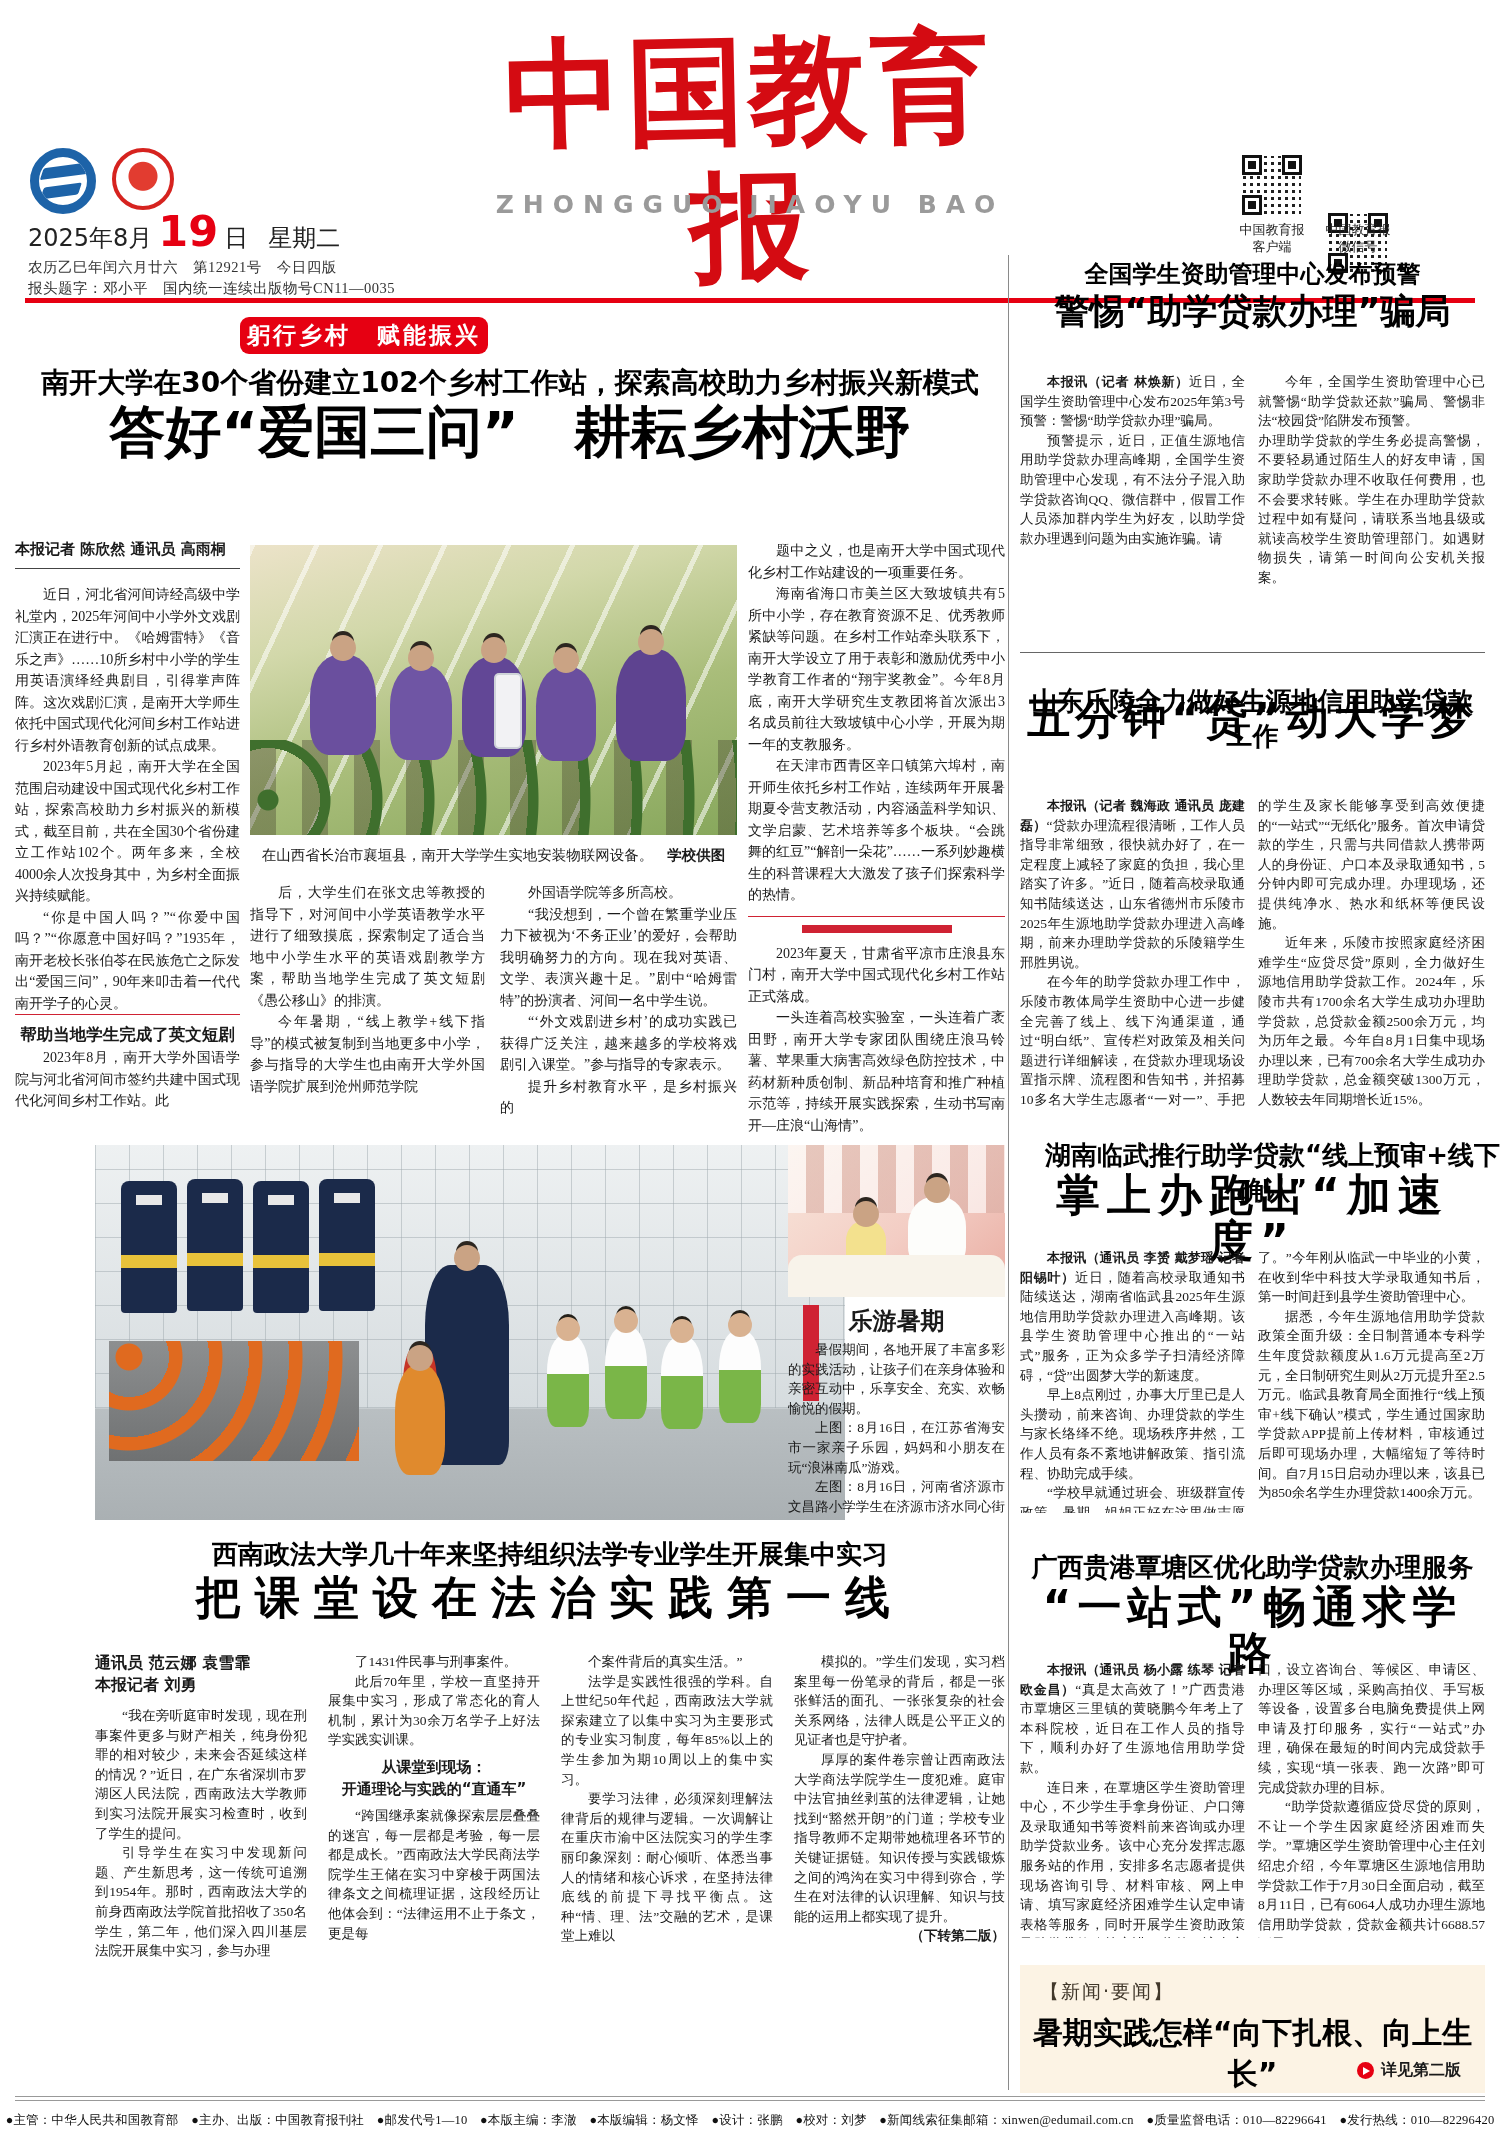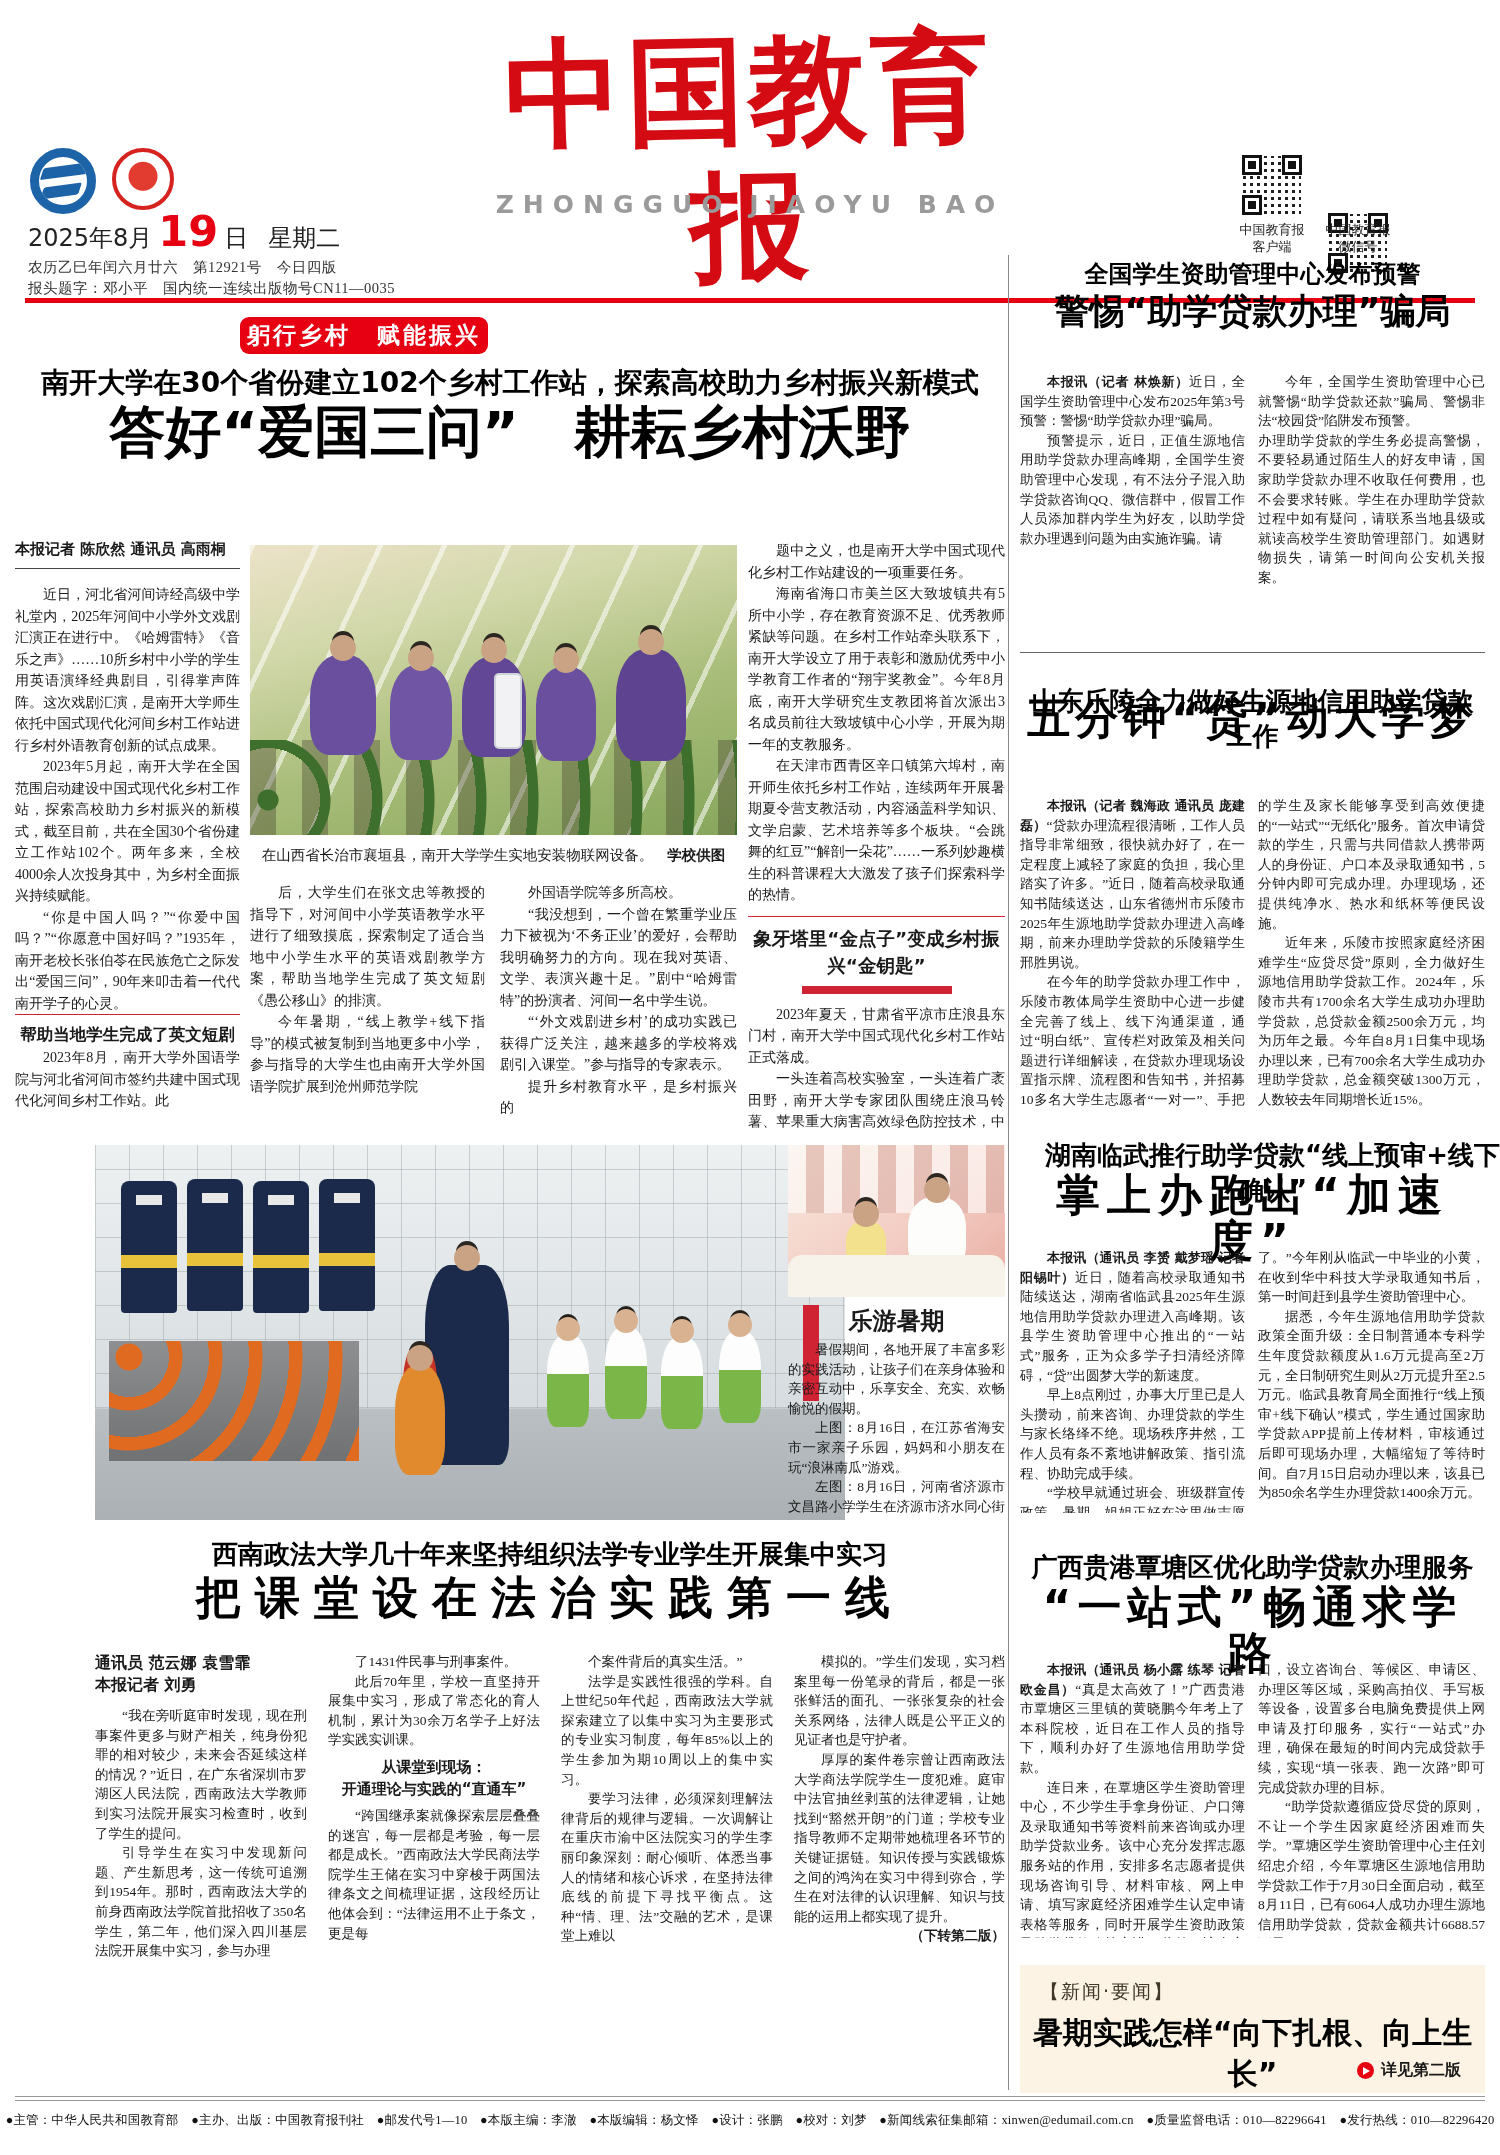--- a/index.html
+++ b/index.html
@@ -177,21 +177,20 @@
   <p>外国语学院等多所高校。</p>
   <p>“我没想到，一个曾在繁重学业压力下被视为‘不务正业’的爱好，会帮助我明确努力的方向。现在我对英语、文学、表演兴趣十足。”剧中“哈姆雷特”的扮演者、河间一名中学生说。</p>
   <p>“‘外文戏剧进乡村’的成功实践已获得广泛关注，越来越多的学校将戏剧引入课堂。”参与指导的专家表示。</p>
   <p>提升乡村教育水平，是乡村振兴的</p>
 </div>
 <div class="abs colbox bodytext" style="left:748px;top:540px;width:257px;height:592px;">
   <p>题中之义，也是南开大学中国式现代化乡村工作站建设的一项重要任务。</p>
   <p>海南省海口市美兰区大致坡镇共有5所中小学，存在教育资源不足、优秀教师紧缺等问题。在乡村工作站牵头联系下，南开大学设立了用于表彰和激励优秀中小学教育工作者的“翔宇奖教金”。今年8月底，南开大学研究生支教团将首次派出3名成员前往大致坡镇中心小学，开展为期一年的支教服务。</p>
   <p>在天津市西青区辛口镇第六埠村，南开师生依托乡村工作站，连续两年开展暑期夏令营支教活动，内容涵盖科学知识、文学启蒙、艺术培养等多个板块。“会跳舞的红豆”“解剖一朵花”……一系列妙趣横生的科普课程大大激发了孩子们探索科学的热情。</p>
   <div class="sec-rule"></div>
-  <div class="subhead2">象牙塔里“金点子”变成乡村振兴“金钥匙”</div>
   <div class="redbar"></div>
   <p>2023年夏天，甘肃省平凉市庄浪县东门村，南开大学中国式现代化乡村工作站正式落成。</p>
   <p>一头连着高校实验室，一头连着广袤田野，南开大学专家团队围绕庄浪马铃薯、苹果重大病害高效绿色防控技术，中药材新种质创制、新品种培育和推广种植示范等，持续开展实践探索，生动书写南开—庄浪“山海情”。</p>
 
 </div>
 
 <div class="photo ph2" style="left:95px;top:1145px;width:750px;height:375px;">
   <div class="tiles"></div>
   <div class="uni" style="left:26px;top:36px;"></div>
   <div class="uni" style="left:92px;top:34px;"></div>

